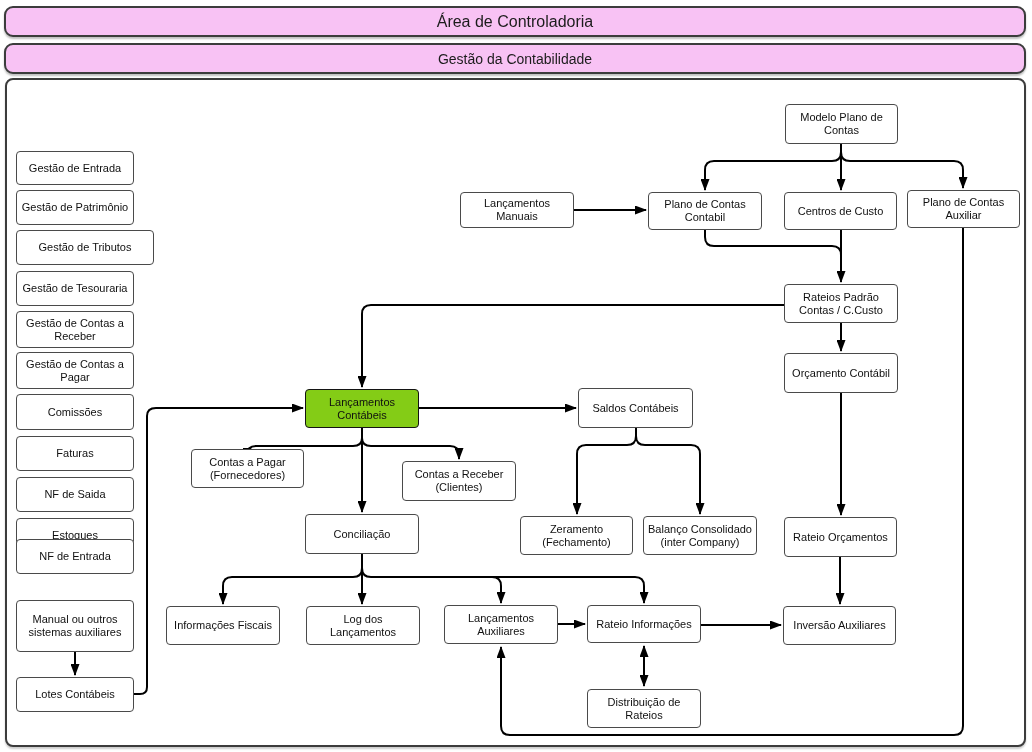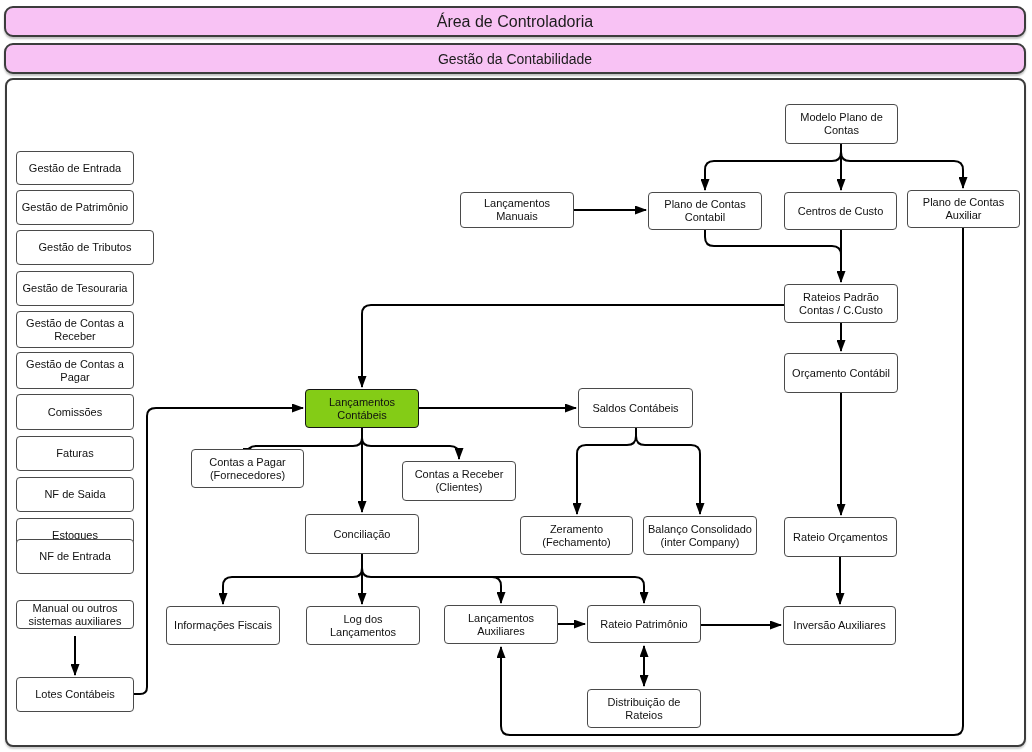--- a/index.html
+++ b/index.html
@@ -64,36 +64,36 @@
 <div class="node" style="left:16px;top:190px;width:118px;height:35px">Gestão de Patrimônio</div>
 <div class="node" style="left:16px;top:230px;width:138px;height:35px">Gestão de Tributos</div>
 <div class="node" style="left:16px;top:271px;width:118px;height:35px">Gestão de Tesouraria</div>
 <div class="node" style="left:16px;top:311px;width:118px;height:37px">Gestão de Contas a Receber</div>
 <div class="node" style="left:16px;top:352px;width:118px;height:37px">Gestão de Contas a Pagar</div>
 <div class="node" style="left:16px;top:394px;width:118px;height:36px">Comissões</div>
 <div class="node" style="left:16px;top:436px;width:118px;height:35px">Faturas</div>
 <div class="node" style="left:16px;top:477px;width:118px;height:35px">NF de Saida</div>
 <div class="node" style="left:16px;top:518px;width:118px;height:35px">Estoques</div>
 <div class="node" style="left:16px;top:539px;width:118px;height:35px">NF de Entrada</div>
-<div class="node" style="left:16px;top:600px;width:118px;height:29px">Manual ou outros sistemas auxiliares</div>
+<div class="node" style="left:16px;top:600px;width:118px;height:52px">Manual ou outros sistemas auxiliares</div>
 <div class="node" style="left:16px;top:677px;width:118px;height:35px">Lotes Contábeis</div>
 
 <div class="node" style="left:785px;top:104px;width:113px;height:40px">Modelo Plano de Contas</div>
 <div class="node" style="left:460px;top:192px;width:114px;height:36px">Lançamentos Manuais</div>
 <div class="node" style="left:648px;top:192px;width:114px;height:38px">Plano de Contas Contabil</div>
 <div class="node" style="left:784px;top:192px;width:113px;height:38px">Centros de Custo</div>
 <div class="node" style="left:907px;top:190px;width:113px;height:38px">Plano de Contas Auxiliar</div>
 <div class="node" style="left:784px;top:284px;width:114px;height:39px">Rateios Padrão Contas / C.Custo</div>
 <div class="node" style="left:784px;top:353px;width:114px;height:40px">Orçamento Contábil</div>
 <div class="node accent" style="left:305px;top:389px;width:114px;height:39px">Lançamentos Contábeis</div>
 <div class="node" style="left:578px;top:388px;width:115px;height:40px">Saldos Contábeis</div>
 <div class="node" style="left:191px;top:449px;width:113px;height:39px">Contas a Pagar (Fornecedores)</div>
 <div class="node" style="left:402px;top:461px;width:114px;height:40px">Contas a Receber (Clientes)</div>
 <div class="node" style="left:305px;top:514px;width:114px;height:40px">Conciliação</div>
 <div class="node" style="left:520px;top:516px;width:113px;height:39px">Zeramento (Fechamento)</div>
 <div class="node" style="left:643px;top:516px;width:114px;height:39px">Balanço Consolidado (inter Company)</div>
 <div class="node" style="left:784px;top:517px;width:113px;height:40px">Rateio Orçamentos</div>
 <div class="node" style="left:166px;top:606px;width:114px;height:39px">Informações Fiscais</div>
 <div class="node" style="left:306px;top:606px;width:114px;height:39px">Log dos Lançamentos</div>
 <div class="node" style="left:444px;top:605px;width:114px;height:39px">Lançamentos Auxiliares</div>
-<div class="node" style="left:587px;top:605px;width:114px;height:38px">Rateio Patrimônio</div>
+<div class="node" style="left:587px;top:605px;width:114px;height:38px">Rateio Informações</div>
 <div class="node" style="left:783px;top:606px;width:113px;height:39px">Inversão Auxiliares</div>
 <div class="node" style="left:587px;top:689px;width:114px;height:39px">Distribuição de Rateios</div>
 
 </body></html>

